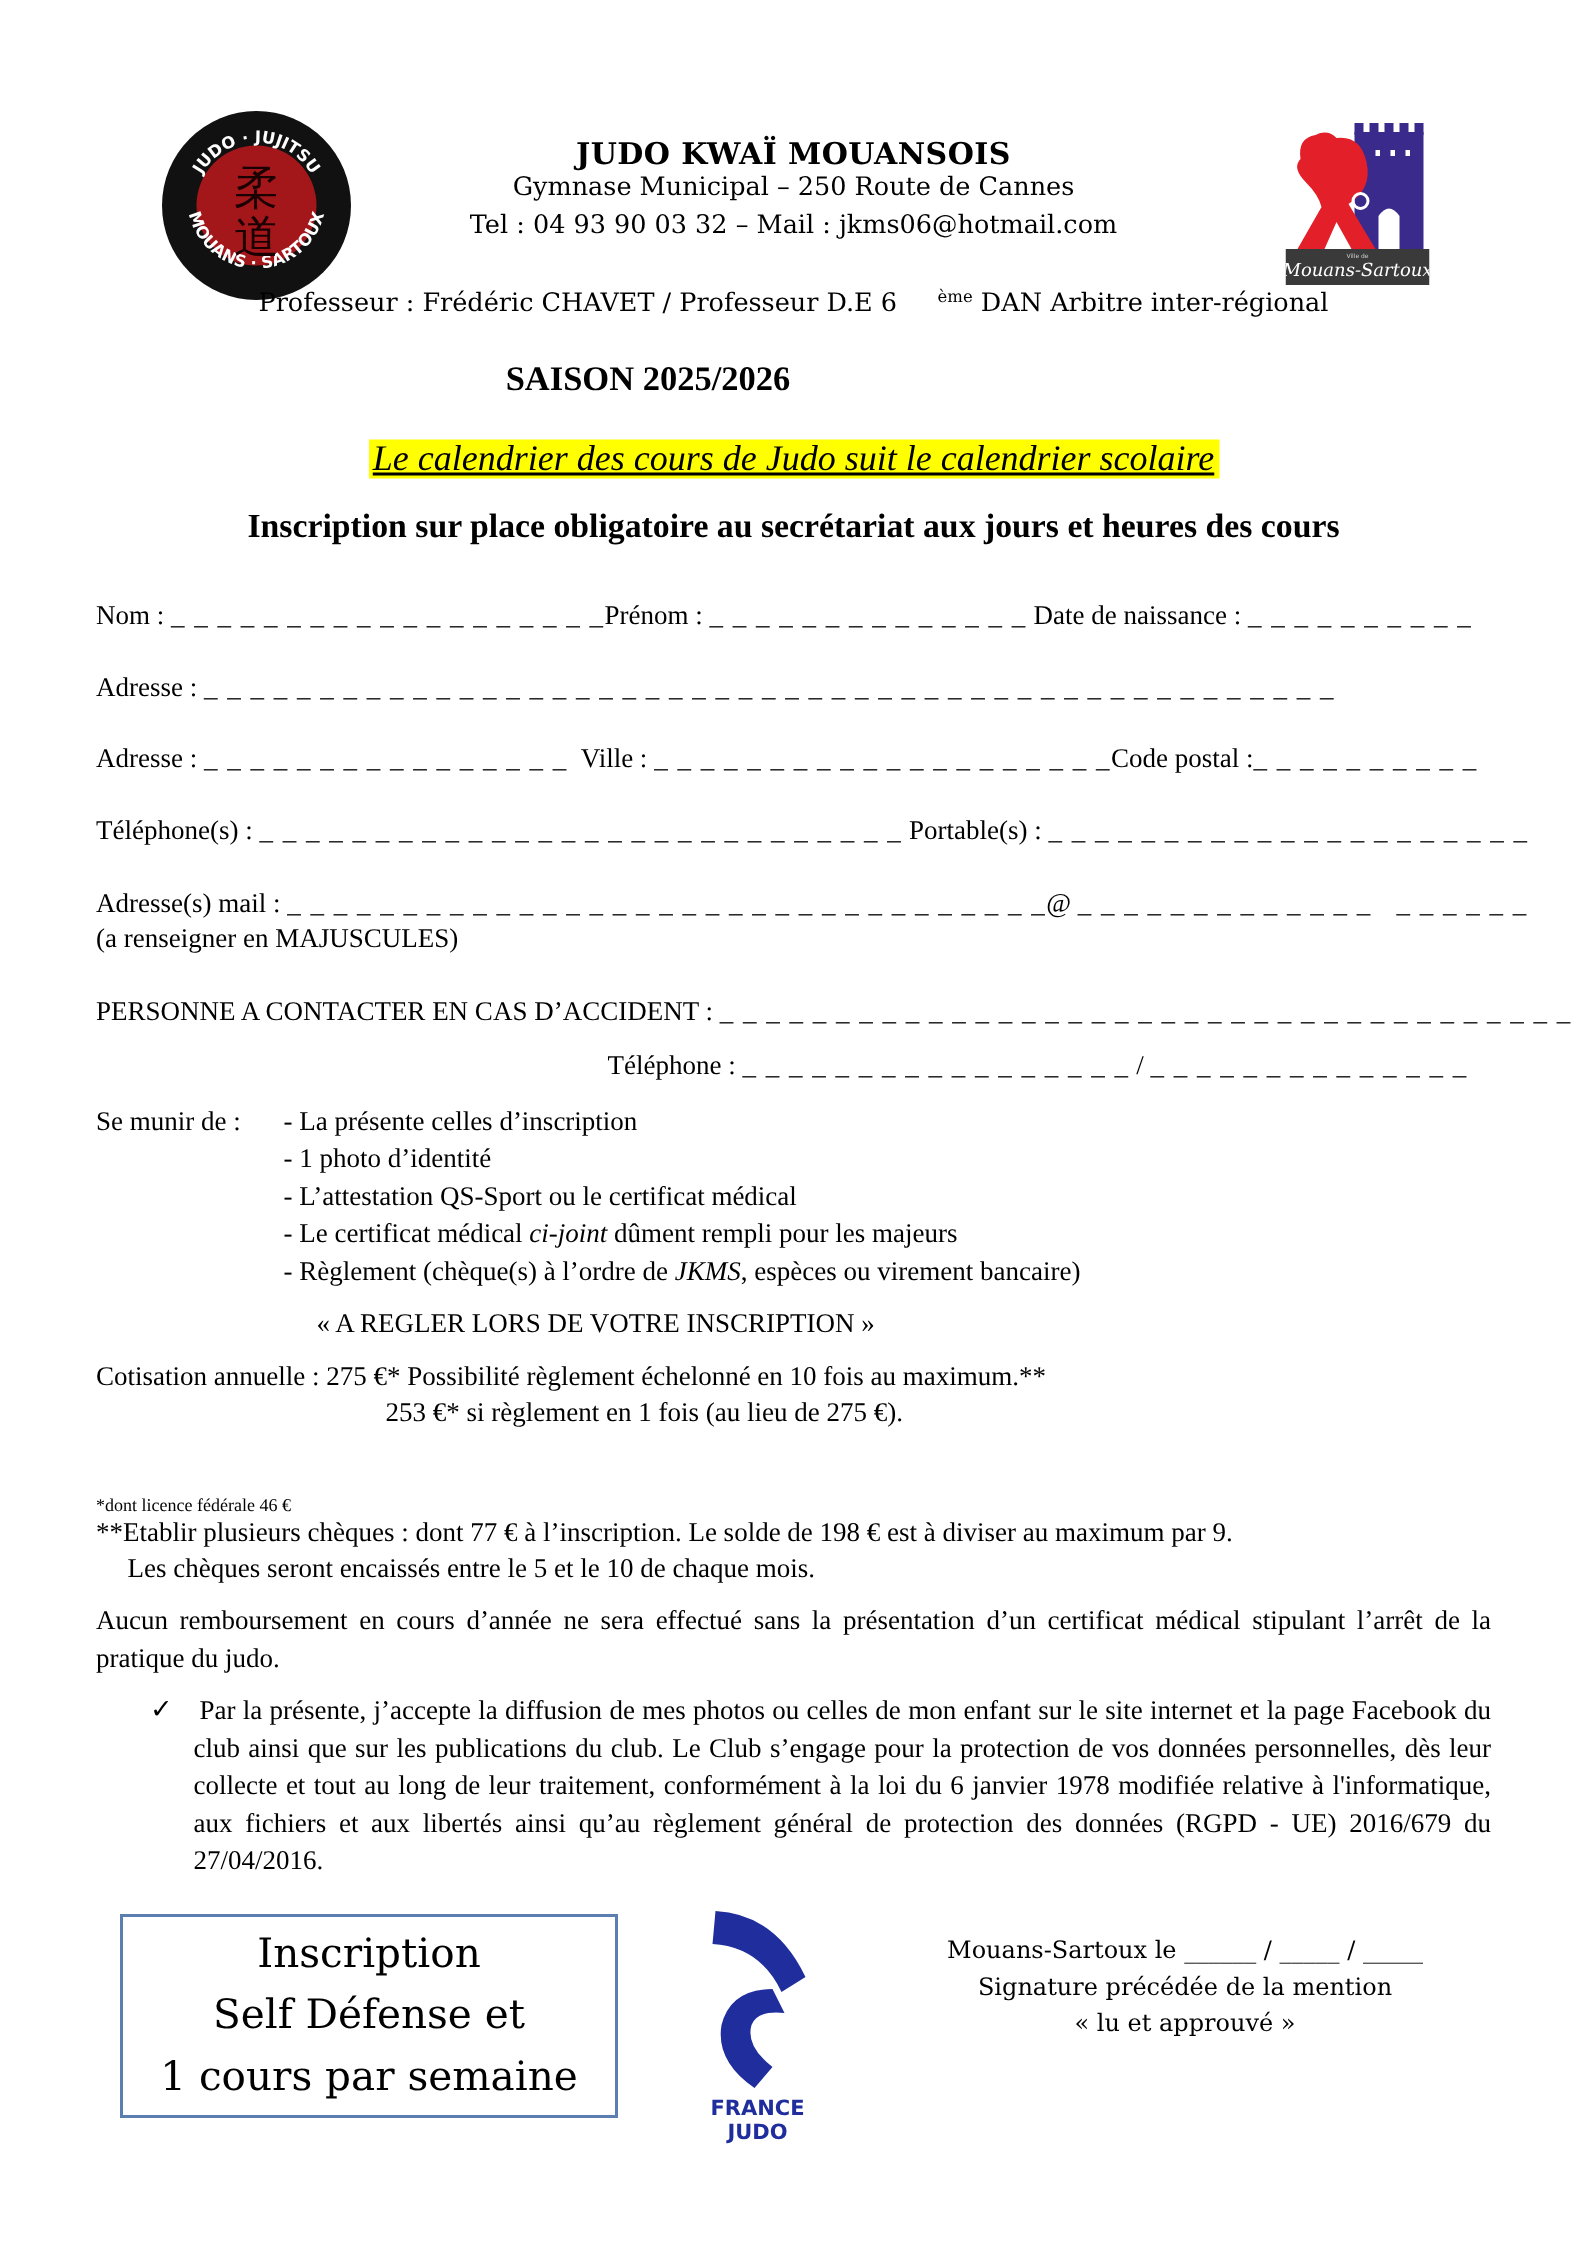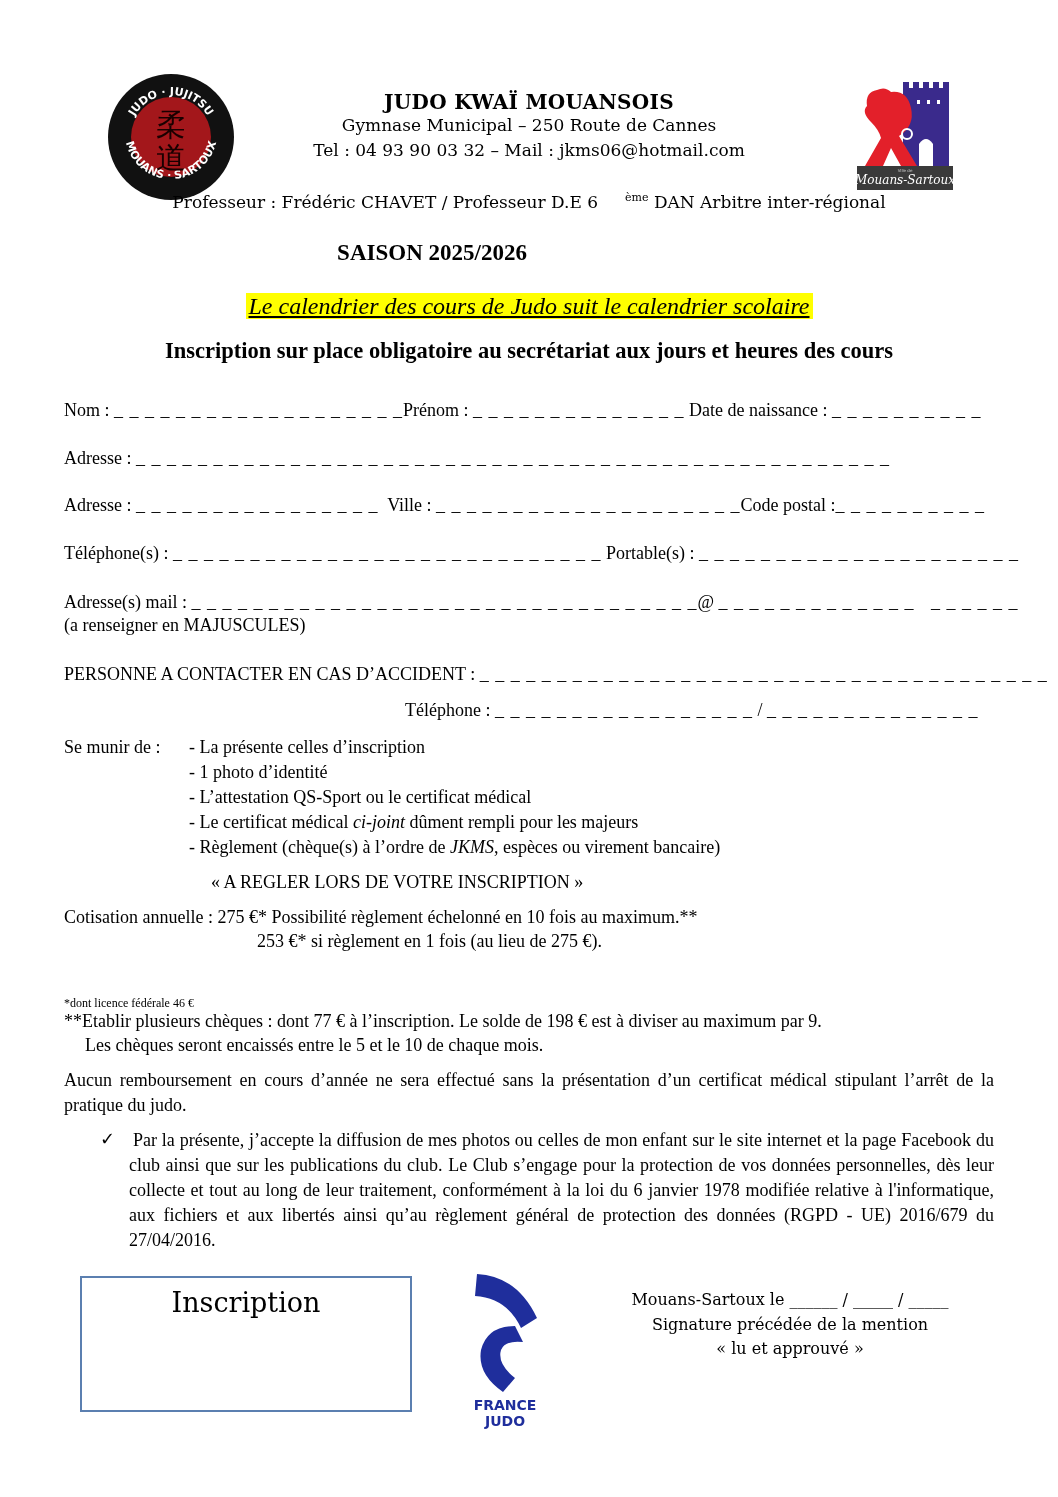--- a/index.html
+++ b/index.html
@@ -104,20 +104,22 @@
 <div class="abs fs18" style="top:1011px; left:64px; white-space:nowrap;">**Etablir plusieurs chèques : dont 77 € à l’inscription. Le solde de 198 € est à diviser au maximum par 9.</div>
 <div class="abs fs18" style="top:1035px; left:85px; white-space:nowrap;">Les chèques seront encaissés entre le 5 et le 10 de chaque mois.</div>
 
 <div class="abs justify" style="top:1068px; left:64px; width:930px;">Aucun remboursement en cours d’année ne sera effectué sans la présentation d’un certificat médical stipulant l’arrêt de la pratique du judo.</div>
 
 <div class="abs fs18" style="top:1128px; left:100px;">✓</div>
 <div class="abs justify" style="top:1128px; left:129px; width:865px; text-indent:4px;">Par la présente, j’accepte la diffusion de mes photos ou celles de mon enfant sur le site internet et la page Facebook du club ainsi que sur les publications du club. Le Club s’engage pour la protection de vos données personnelles, dès leur collecte et tout au long de leur traitement, conformément à la loi du 6 janvier 1978 modifiée relative à l'informatique, aux fichiers et aux libertés ainsi qu’au règlement général de protection des données (RGPD - UE) 2016/679 du 27/04/2016.</div>
 
 <div class="abs box">
   <div>Inscription</div>
+  <div>Self Défense et</div>
+  <div>1 cours par semaine</div>
 </div>
 
 <div class="abs logo-ff">
   <svg width="80" height="160" viewBox="0 0 80 160">
     <path d="M 12 4 Q 52 6 72 48 L 56 58 Q 42 28 10 26 Z" fill="#1f2e9c"></path>
     <path d="M 50 56 Q 22 56 16 80 Q 12 104 38 122 L 50 108 Q 32 94 36 80 Q 40 70 58 72 Z" fill="#1f2e9c"></path>
     <text x="40" y="140" text-anchor="middle" font-size="14" font-weight="bold" fill="#1f2e9c" font-family="DejaVu Sans, sans-serif">FRANCE</text>
     <text x="40" y="156" text-anchor="middle" font-size="14" font-weight="bold" fill="#1f2e9c" font-family="DejaVu Sans, sans-serif">JUDO</text>
   </svg>
 </div>

